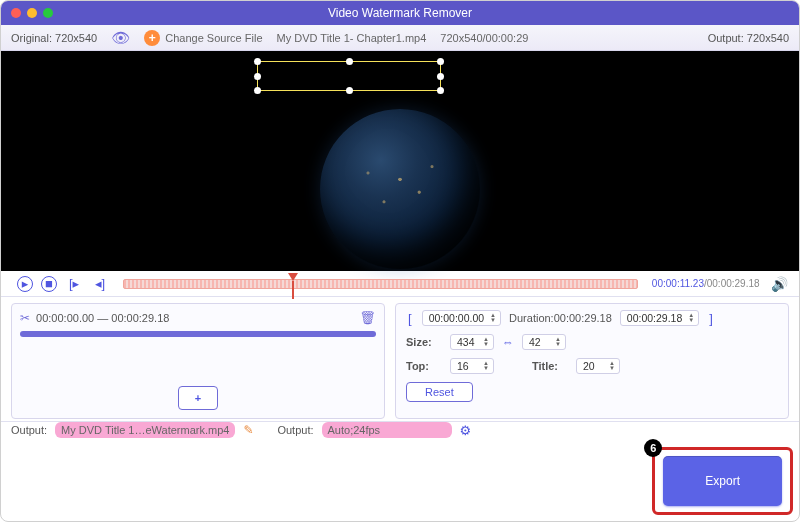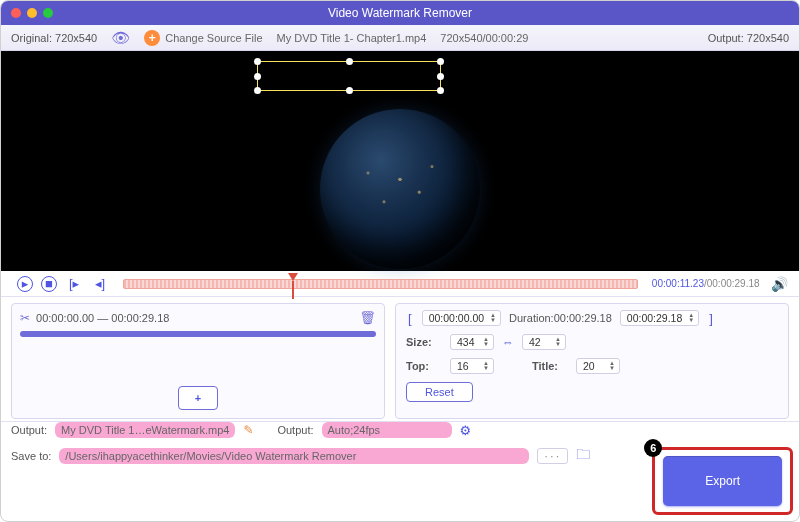--- a/index.html
+++ b/index.html
@@ -206,26 +206,20 @@
   <div class="bottom">
     <div class="brow">
       <span>Output:</span>
       <span class="fld">My DVD Title 1…eWatermark.mp4</span>
       <span class="pencil">✎</span>
       <span style="width:8px"></span>
       <span>Output:</span>
       <span class="fld" style="min-width:130px">Auto;24fps</span>
       <span class="gear">⚙</span>
     </div>
-    <div class="brow">
-      <span>Save to:</span>
-      <span class="fld" style="flex:0 0 470px">/Users/ihappyacethinker/Movies/Video Watermark Remover</span>
-      <span class="dots">···</span>
-      <span class="folder">🗀</span>
-    </div>
   </div>
 
   <div class="exportwrap">
     <div class="badge">6</div>
     <button class="export">Export</button>
   </div>
 
 </div>
 
 </body></html>

